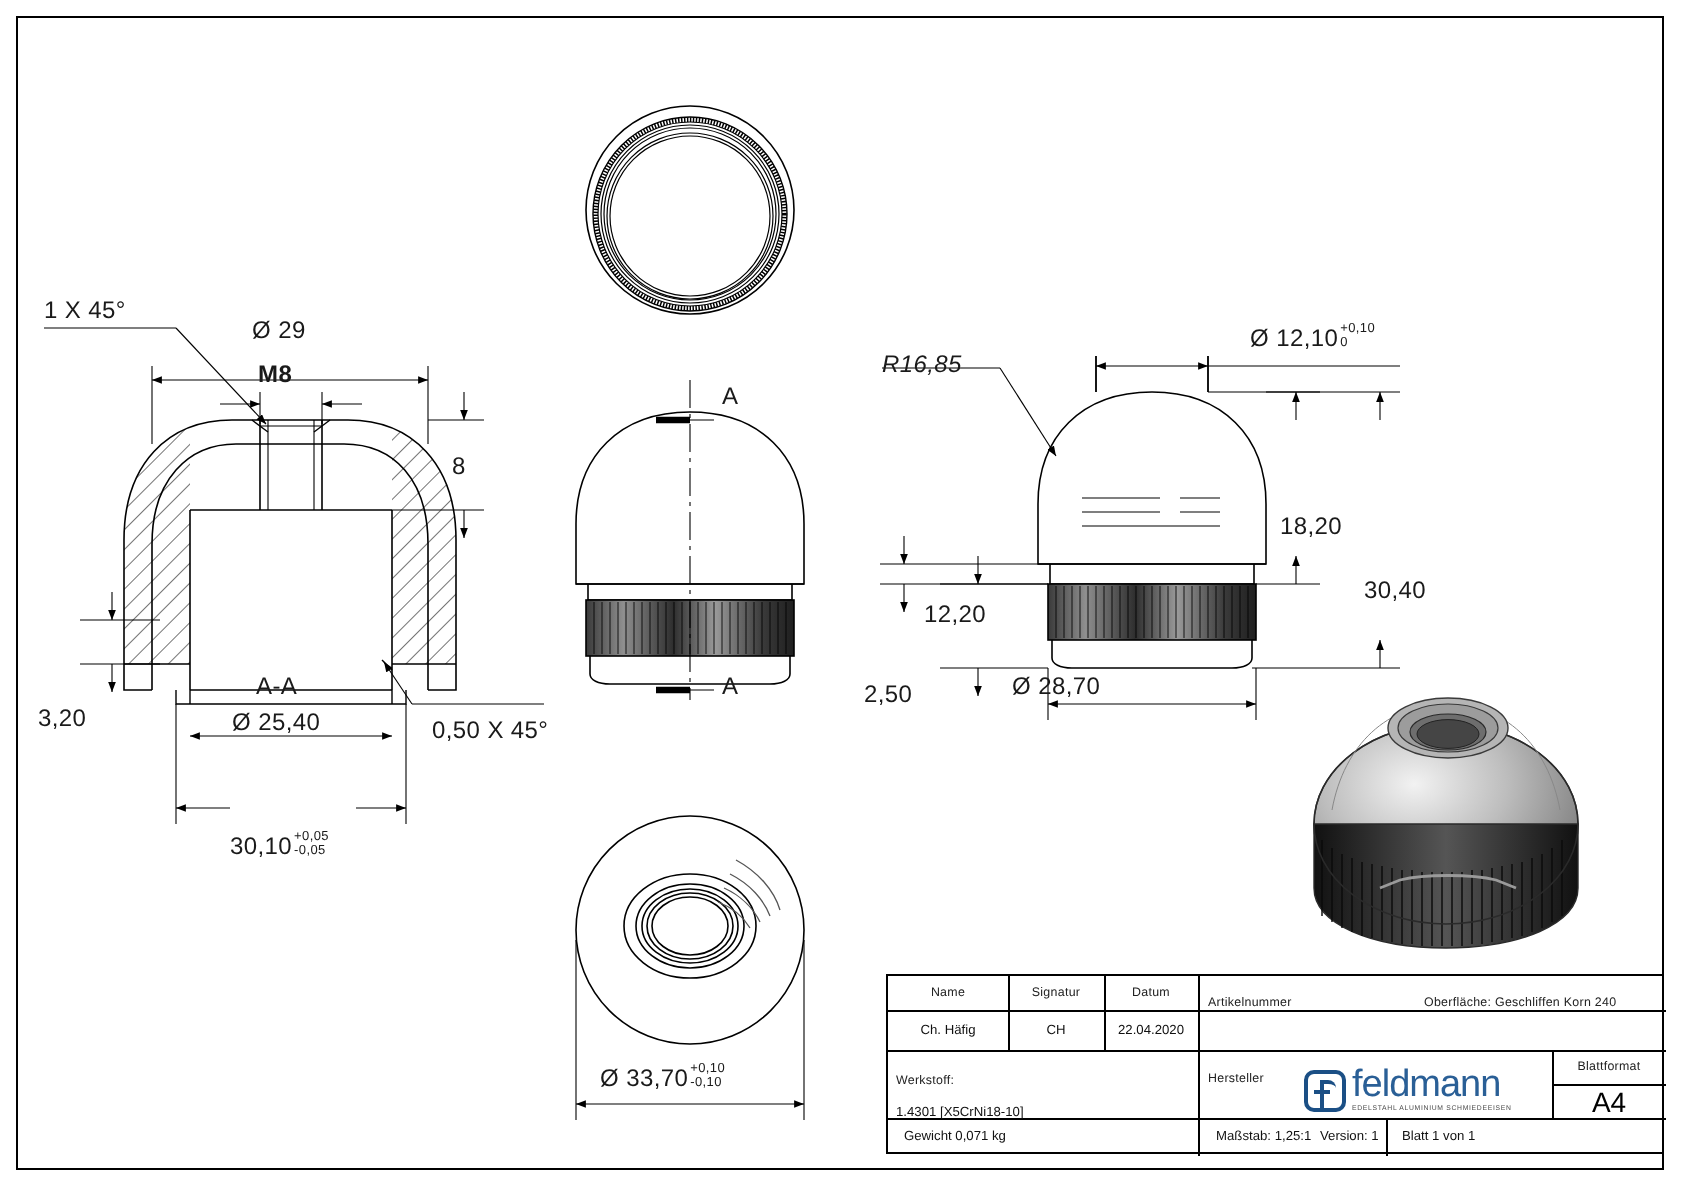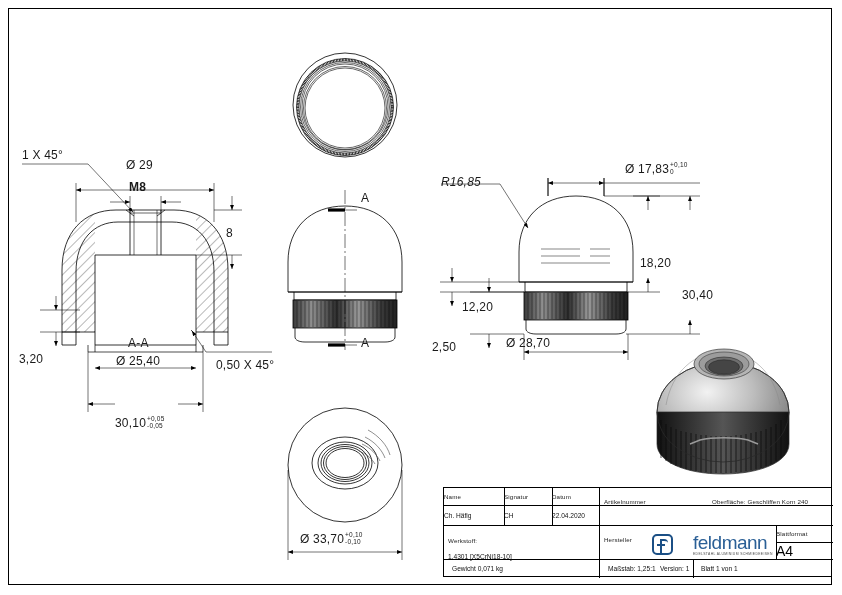--- a/index.html
+++ b/index.html
@@ -17,31 +17,31 @@
   #tb{position:absolute;left:443px;top:487px;width:389px;height:90px;
       border:1px solid #000;box-sizing:border-box;background:#fff;}
   #tb .cell{position:absolute;box-sizing:border-box;overflow:hidden;}
   #tb .lbl{font-size:6.2px;color:#222;letter-spacing:.15px;}
   #tb .val{font-size:6.6px;color:#111;}
   #tb .big{font-size:17px;letter-spacing:.4px;color:#111;}
   #tb .a4{font-size:14px;}
   .vl{position:absolute;width:1px;background:#000;}
   .hl{position:absolute;height:1px;background:#000;}
   
-  .logo{position:absolute;display:flex;align-items:flex-start;gap:20px;}
+  .logo{position:absolute;display:flex;align-items:flex-end;gap:3px;}
   .logo .mk{width:21px;height:21px;border:2.2px solid #1b4f85;border-radius:5px;
             position:relative;box-sizing:border-box;}
   .logo .mk:after{content:"";position:absolute;left:5.5px;top:3px;width:6px;height:13px;
             border-left:2.4px solid #1b4f85;border-top:2.4px solid #1b4f85;
             border-top-right-radius:4px;}
   .logo .mk:before{content:"";position:absolute;left:3px;top:8px;width:8px;height:2.2px;
             background:#1b4f85;}
   .logo .wm{font-size:19px;color:#2a5f96;letter-spacing:-.5px;line-height:17px;}
   .logo .sub{font-size:3.4px;color:#4a4a4a;letter-spacing:.35px;margin-top:1px;}
-  .ctr{display:flex;align-items:center;justify-content:flex-start;height:100%;}
+  .ctr{display:flex;align-items:center;justify-content:center;height:100%;}
   .lft{display:flex;align-items:center;height:100%;padding-left:4px;}
 </style>
 </head>
 <body>
 
 <div id="sheet">
   <div class="frame"></div>
 
   <svg width="842" height="595">
     <defs>
@@ -302,21 +302,21 @@
   <div class="dim" style="left:216px;top:358px;">0,50 X 45°</div>
   <div class="dim" style="left:115px;top:416px;">
     <span>30,10</span><span class="tol"><span>+0,05</span><span>-0,05</span></span>
   </div>
 
   <div class="dim" style="left:361px;top:191px;">A</div>
   <div class="dim" style="left:361px;top:336px;">A</div>
 
   <div class="dim" style="left:441px;top:175px;font-style:italic;">R16,85</div>
   <div class="dim" style="left:625px;top:162px;">
-    <span>Ø 17,83</span><span class="tol"><span>+0,10</span><span>0</span></span>
+    <span>Ø 12,10</span><span class="tol"><span>+0,10</span><span>0</span></span>
   </div>
   <div class="dim" style="left:640px;top:240px;margin-top:16px;">18,20</div>
   <div class="dim" style="left:682px;top:262px;margin-top:26px;">30,40</div>
   <div class="dim" style="left:462px;top:300px;">12,20</div>
   <div class="dim" style="left:432px;top:340px;">2,50</div>
   <div class="dim" style="left:506px;top:336px;">Ø 28,70</div>
 
   <div class="dim" style="left:300px;top:532px;">
     <span>Ø 33,70</span><span class="tol"><span>+0,10</span><span>-0,10</span></span>
   </div>

